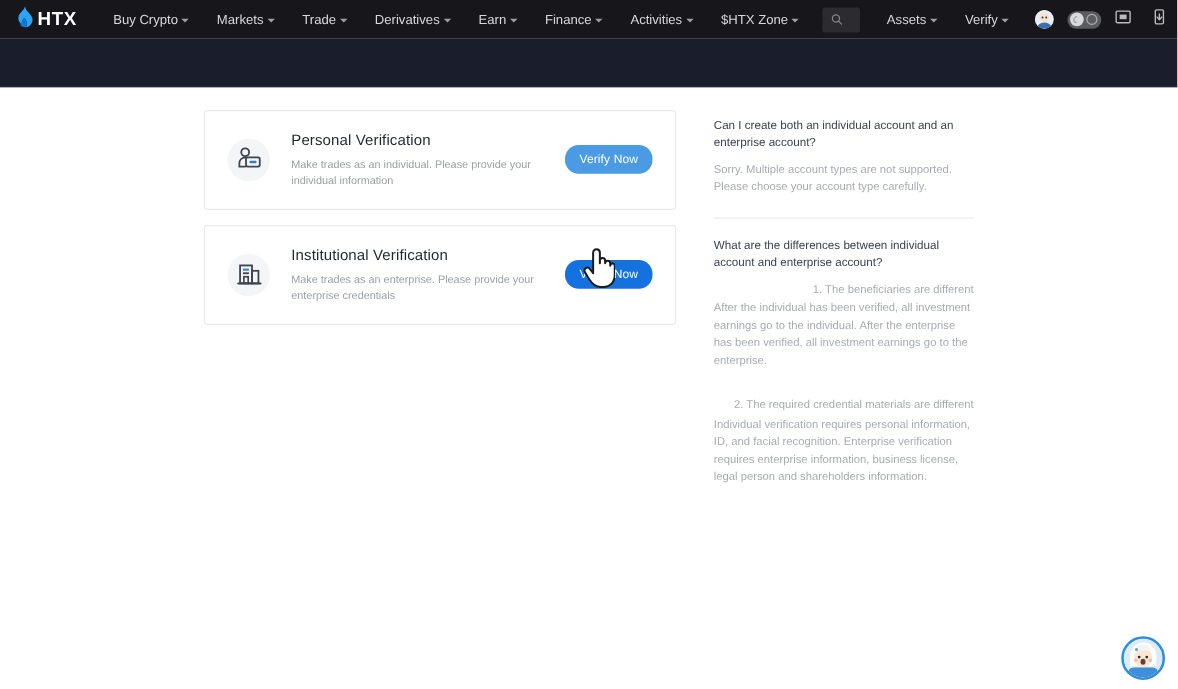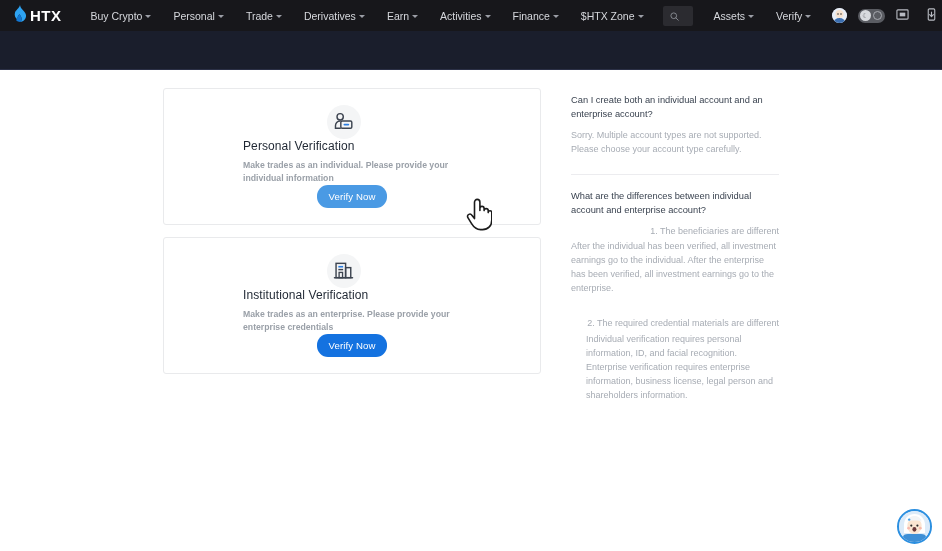--- a/index.html
+++ b/index.html
@@ -141,21 +141,20 @@
 
   .card {
     border: 1px solid #e9eaec;
     border-radius: 3px;
     background: #fff;
     display: flex;
     align-items: center;
     padding: 16px 18px;
     margin-bottom: 12px;
     min-height: 72px;
-    flex-direction: column;
   }
   .card-icon {
     width: 34px; height: 34px;
     border-radius: 50%;
     background: #f4f5f6;
     display: flex; align-items: center; justify-content: center;
     flex: 0 0 34px;
     margin-right: 17px;
   }
   .card-body { flex: 1; padding-right: 8px; }
@@ -163,21 +162,20 @@
     font-size: 12px;
     color: #1f2733;
     margin-bottom: 6px;
     letter-spacing: .1px;
   }
   .card-desc {
     font-size: 8.7px;
     color: #9aa0a8;
     line-height: 1.48;
     max-width: 210px;
-    font-weight: bold;
   }
   .verify-btn {
     border: 0;
     border-radius: 11px;
     color: #ffffff;
     font-size: 9.6px;
     font-family: "Liberation Sans", sans-serif;
     width: 70px; height: 23px;
     cursor: pointer;
     letter-spacing: .1px;
@@ -206,21 +204,21 @@
     font-size: 9px;
     color: #a7acb4;
     line-height: 1.55;
   }
   .faq-divider {
     height: 1px;
     background: #ececef;
     margin: 17px 0 14px 0;
   }
   .faq-sub { margin-bottom: 2px; text-align: right; }
-  .faq-block { margin-top: 21px; margin-left: 15px; }
+  .faq-block { margin-top: 21px; }
 
   
   .chat-bubble {
     position: absolute;
     right: 10px;
     bottom: 7px;
     width: 35px; height: 35px;
     border-radius: 50%;
     background: #d9e9f8;
     border: 2.5px solid #2b8fe0;
@@ -242,41 +240,41 @@
     </span>
     <span class="logo-text">HTX</span>
   </div>
 
   <div class="nav-items">
     <div class="nav-item">
       <span>Buy Crypto</span>
       <i class="caret"></i>
     </div>
     <div class="nav-item">
-      <span>Personal</span>
+      <span>Markets</span>
       <i class="caret"></i>
     </div>
     <div class="nav-item">
       <span>Trade</span>
       <i class="caret"></i>
     </div>
     <div class="nav-item">
       <span>Derivatives</span>
       <i class="caret"></i>
     </div>
     <div class="nav-item">
       <span>Earn</span>
       <i class="caret"></i>
     </div>
     <div class="nav-item">
+      <span>Finance</span>
+      <i class="caret"></i>
+    </div>
+    <div class="nav-item">
       <span>Activities</span>
-      <i class="caret"></i>
-    </div>
-    <div class="nav-item">
-      <span>Finance</span>
       <i class="caret"></i>
     </div>
     <div class="nav-item">
       <span>$HTX Zone</span>
       <i class="caret"></i>
     </div>
   </div>
 
   <div class="search-wrap">
     <span>

